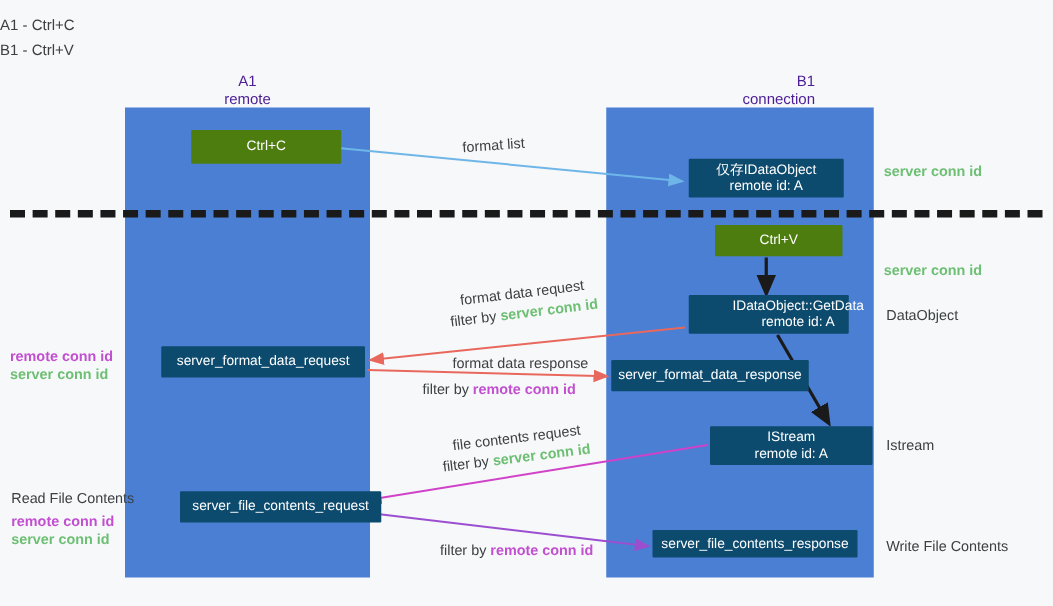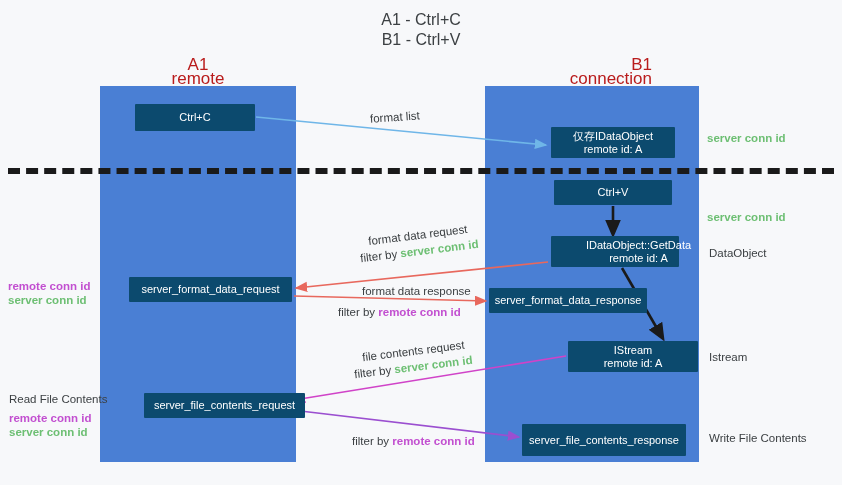--- a/index.html
+++ b/index.html
@@ -13,69 +13,68 @@
     height: 485px;
     background: #f7f8fa;
     font-family: "Liberation Sans", sans-serif;
     overflow: hidden;
   }
   .title-block {
     position: absolute;
     left: 0;
     top: 10px;
     width: 842px;
-    text-align: center;
-    font-size: 16px;
+    font-size: 12px;
     color: #3c4043;
     line-height: 20px;
   }
   .title-line { display: block; }
 
   .lane {
     position: absolute;
     background: #4a7fd4;
   }
   #lane-a1 { left: 100px; top: 86px; width: 196px; height: 376px; }
   #lane-b1 { left: 485px; top: 86px; width: 214px; height: 376px; }
 
   .lane-header {
     position: absolute;
     text-align: center;
-    font-size: 17px;
-    color: #b91c1c;
+    font-size: 12px;
+    color: #4c1d95;
     line-height: 14px;
   }
   #hdr-a1 { left: 138px; top: 58px; width: 120px; }
   #hdr-b1 { left: 532px; top: 58px; width: 120px; text-align: right; }
 
   .box {
     position: absolute;
     box-sizing: border-box;
     display: flex;
     flex-direction: column;
     align-items: center;
     justify-content: center;
     color: #ffffff;
     font-size: 11px;
     line-height: 13px;
     text-align: center;
     border-radius: 1px;
   }
-  .box.green { background: #0c4a6e; }
+  .box.green { background: #4d7c0f; margin-left: 18px; }
   .box.orange { background: #0c4a6e; }
 
   #box-ctrlc  { left: 135px; top: 104px; width: 120px; height: 27px; }
   #box-idataobject { left: 551px; top: 127px; width: 124px; height: 31px; }
-  #box-ctrlv  { left: 554px; top: 180px; width: 118px; height: 25px; }
+  #box-ctrlv  { left: 554px; top: 180px; width: 102px; height: 25px; }
   #box-getdata { left: 551px; top: 236px; width: 128px; height: 31px; padding-left: 47px; }
   #box-fmt-req { left: 129px; top: 277px; width: 163px; height: 25px; }
   #box-fmt-resp { left: 489px; top: 288px; width: 158px; height: 25px; }
   #box-istream { left: 568px; top: 341px; width: 130px; height: 31px; }
   #box-file-req { left: 144px; top: 393px; width: 161px; height: 25px; }
-  #box-file-resp { left: 522px; top: 424px; width: 164px; height: 32px; }
+  #box-file-resp { left: 522px; top: 424px; width: 164px; height: 22px; }
 
   .dashline {
     position: absolute;
     left: 8px;
     top: 168px;
     width: 826px;
     height: 0;
     border-top: 6px dashed #1a1a1a;
   }
 

